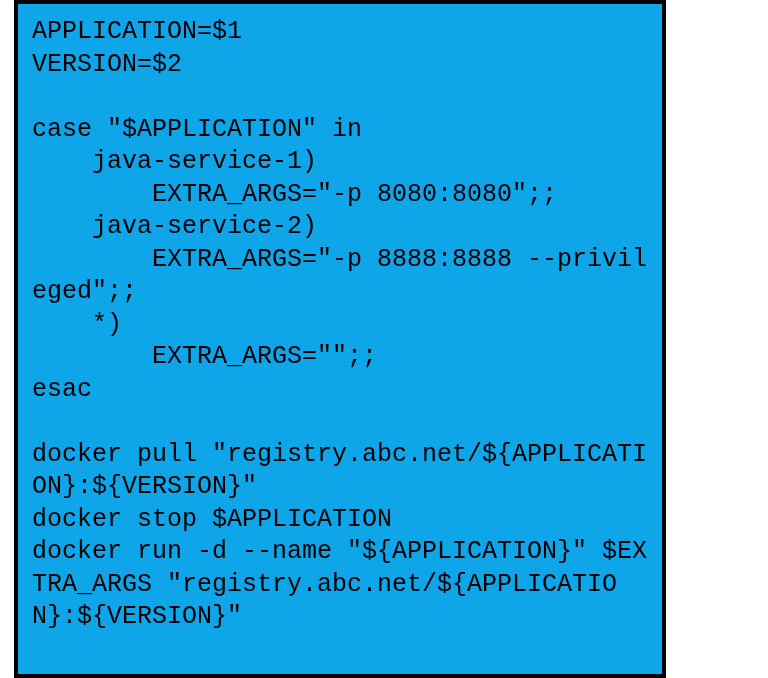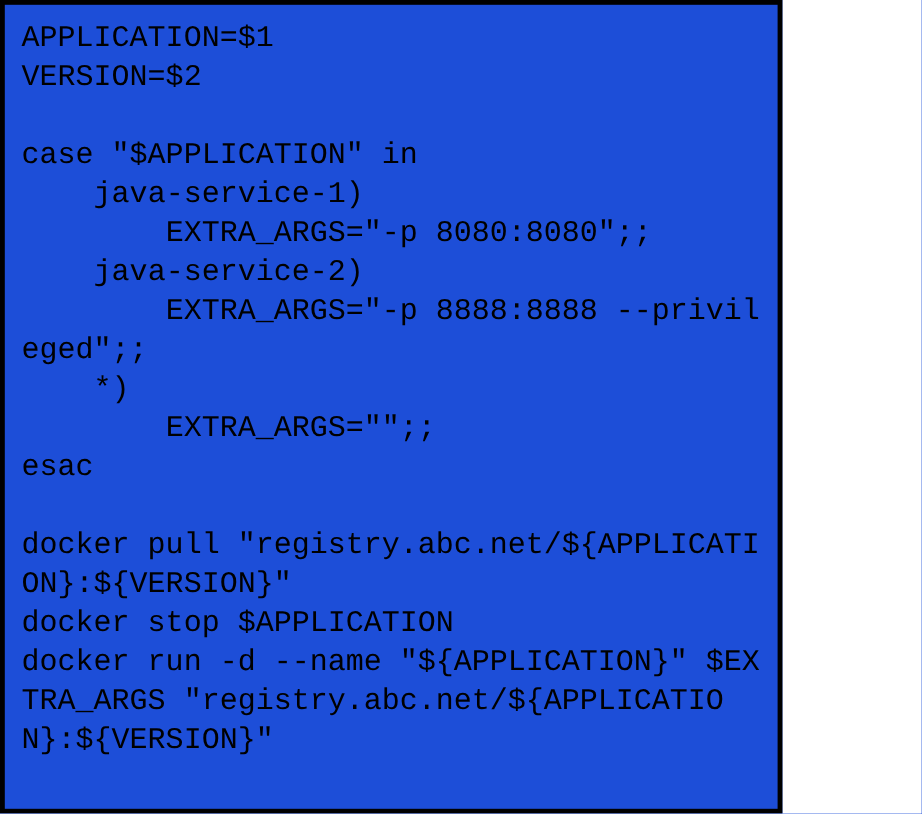--- a/index.html
+++ b/index.html
@@ -10,29 +10,30 @@
     body {
       background: #ffffff;
       width: 768px;
       height: 678px;
       overflow: hidden;
     }
     .code-block {
       width: 652px;
       height: 678px;
       border: 4px solid #000000;
-      background: #1d4ed8;
+      background: #0ea5e9;
       padding: 12px 14px;
       font-family: "Courier New", Courier, monospace;
       font-size: 25px;
       line-height: 1.3;
       color: #000000;
       white-space: pre-wrap;
       word-break: break-all;
       overflow: hidden;
+      margin-left: 14px;
     }
   </style>
 </head>
 <body>
 
 <pre class="code-block">APPLICATION=$1
 VERSION=$2
 
 case "$APPLICATION" in
     java-service-1)

